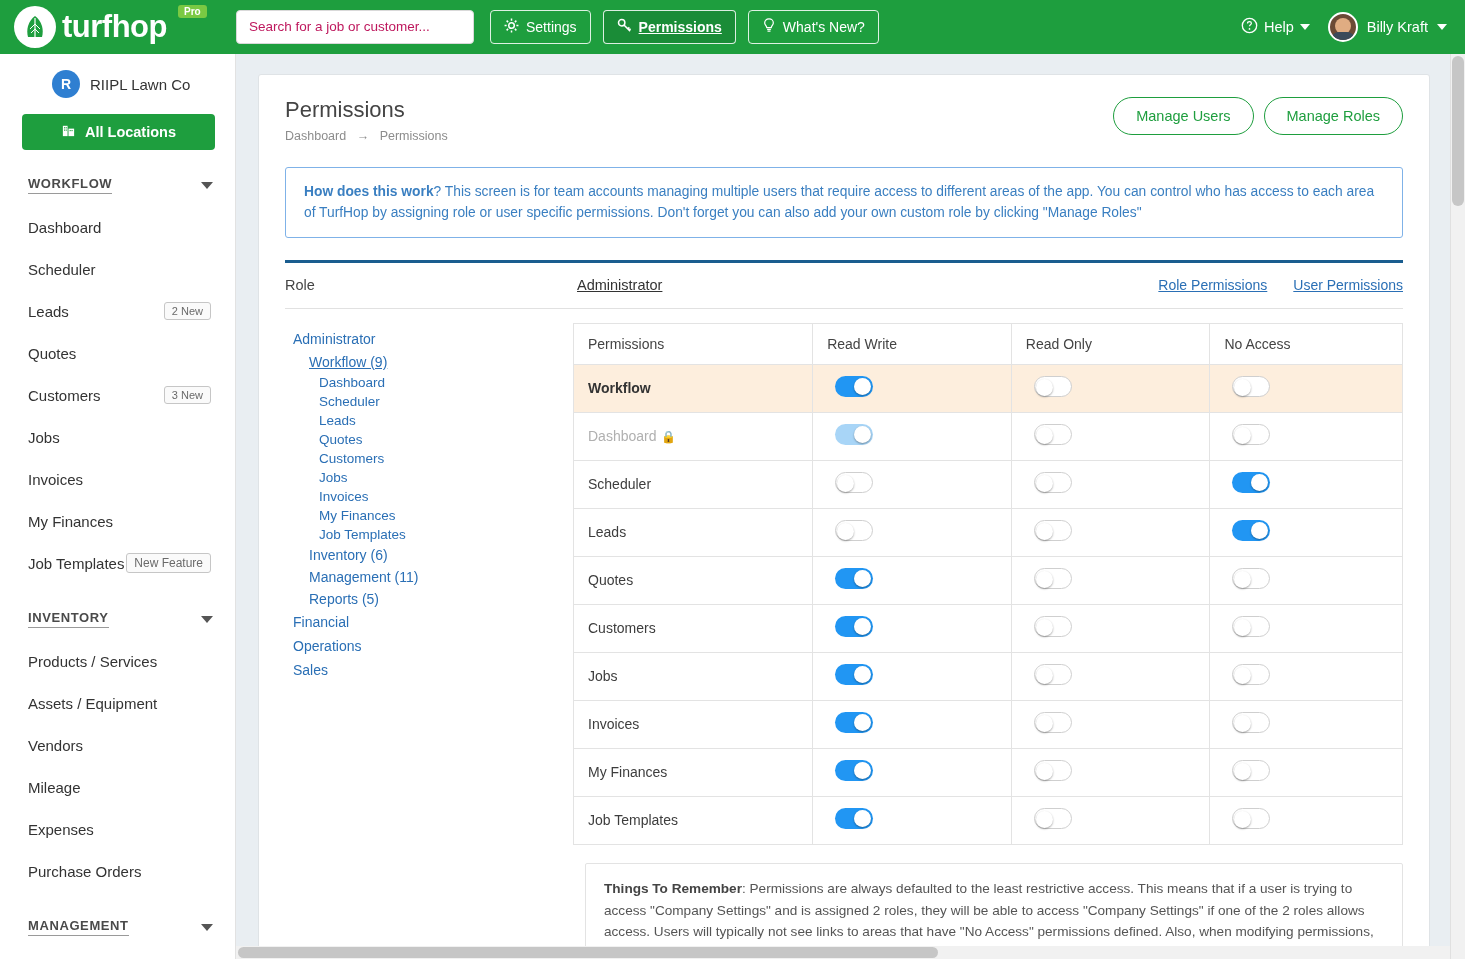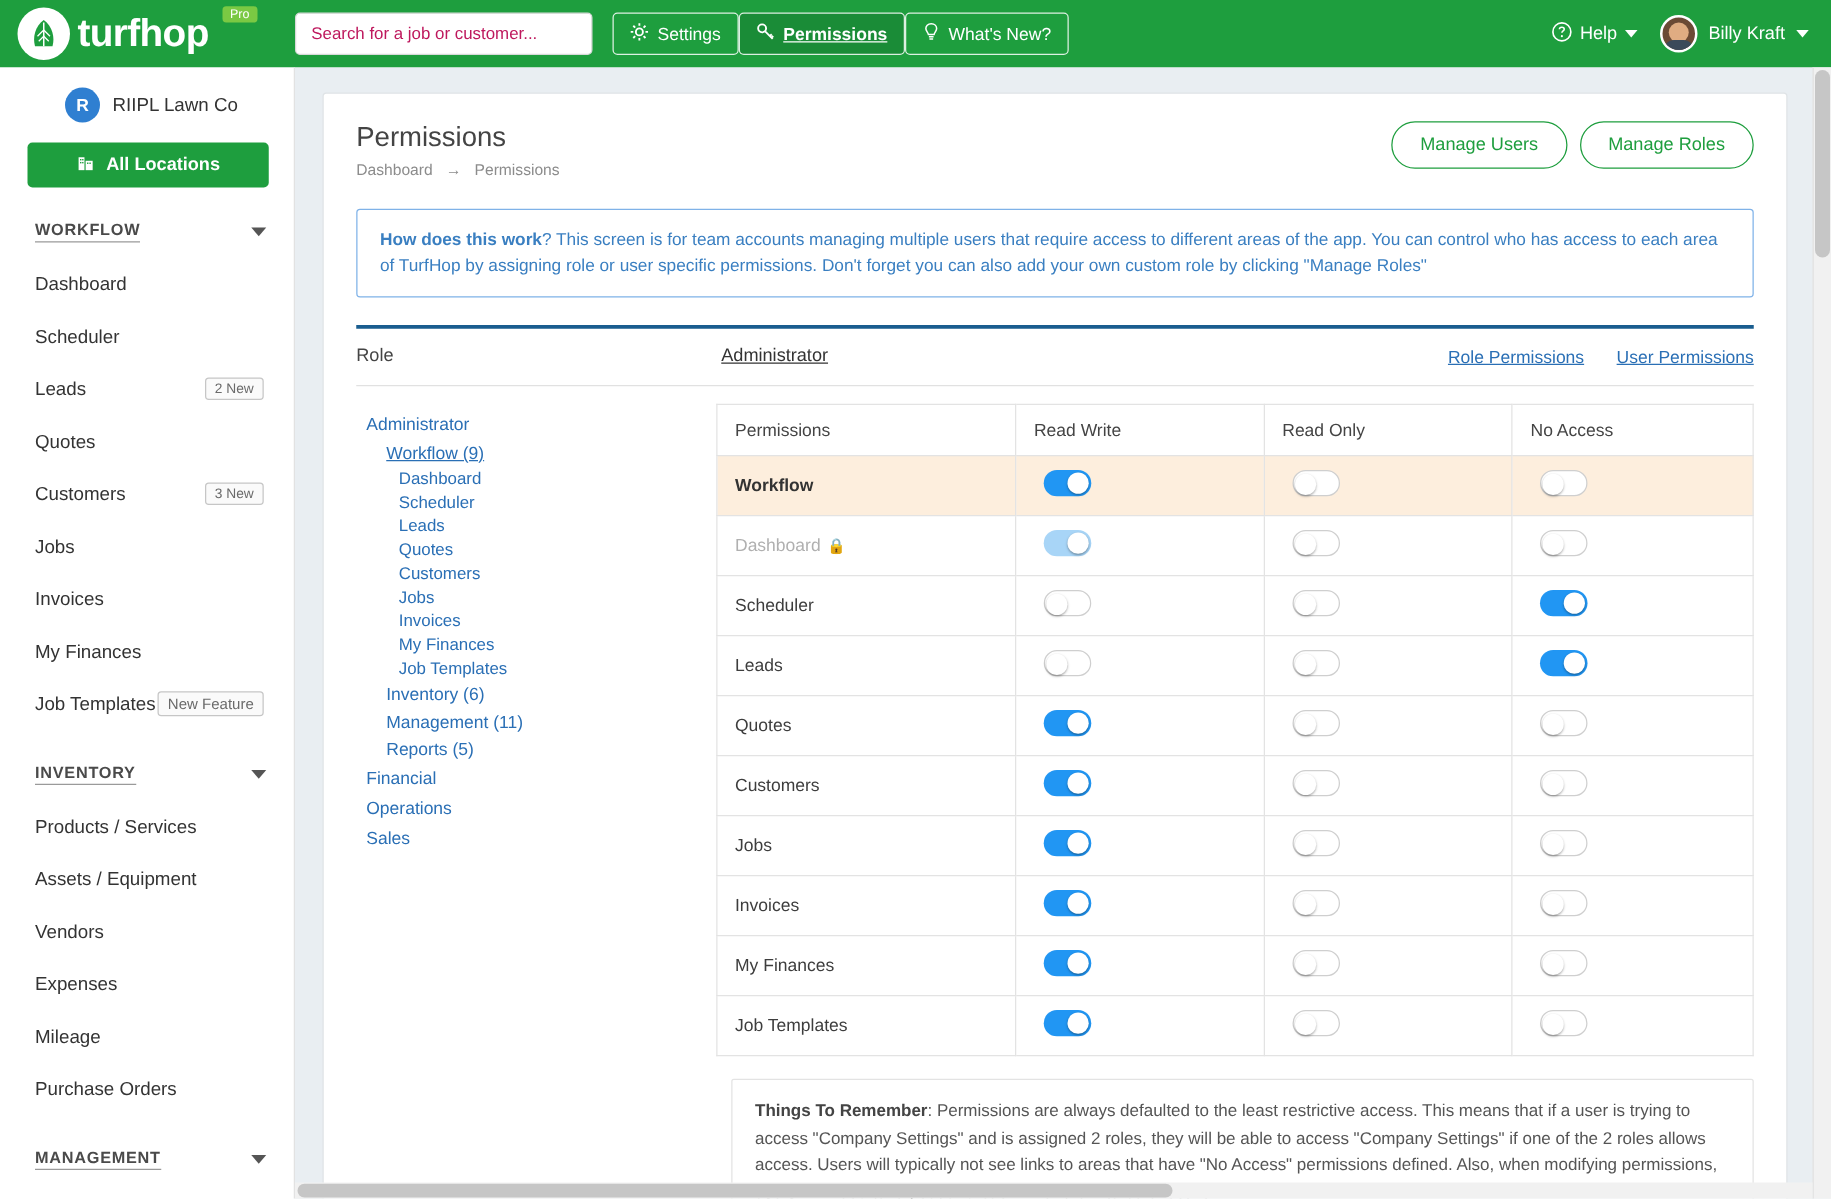--- a/index.html
+++ b/index.html
@@ -20,31 +20,31 @@
   }
   .logo-wrap { position:relative; width:236px; height:54px; display:flex; align-items:center; padding-left:14px; }
   .logo-circle {
     width:42px; height:42px; border-radius:50%; background:#ffffff;
     display:flex; align-items:center; justify-content:center; margin-right:6px;
   }
   .logo-circle svg { display:block; }
   .logo-text { font-size:31px; color:#fff; font-weight:700; letter-spacing:-0.5px; }
   .logo-pro {
     position:absolute; top:5px; left:178px;
-    background:#7ac943; color:#fff; font-size:10px; font-weight:400;
+    background:#7ac943; color:#fff; font-size:10px; font-weight:700;
     padding:1px 6px; border-radius:3px;
   }
   .search-box {
     width:238px; height:34px; background:#fff; border:1px solid #d9d9d9; border-radius:4px;
     font-size:13.5px; color:#be185d; padding:0 12px; line-height:32px; margin-right:16px;
   }
   .topnav-btn {
     height:34px; border:1px solid rgba(255,255,255,0.85); border-radius:4px;
     color:#fff; font-size:14px; display:flex; align-items:center; gap:7px;
-    padding:0 13px; background:transparent; white-space:nowrap;
+    padding:0 13px; margin-right:12px; background:transparent; white-space:nowrap;
   }
   .topnav-btn.active { background:#1a8c37; }
   .topnav-btn.active .lbl { text-decoration:underline; font-weight:bold; }
   .top-right { position:absolute; right:18px; top:0; height:54px; display:flex; align-items:center; gap:18px; }
   .help-link { color:#fff; font-size:14.5px; display:flex; align-items:center; gap:6px; }
   .user-chip { display:flex; align-items:center; gap:9px; color:#fff; font-size:14.5px; }
   .avatar {
     width:30px; height:30px; border-radius:50%;
     background:#6b4a35; border:2px solid #fff; overflow:hidden; position:relative;
   }
@@ -293,24 +293,24 @@
     <div class="nav-item">
         <span>Products / Services</span>
       </div>
     <div class="nav-item">
         <span>Assets / Equipment</span>
       </div>
     <div class="nav-item">
         <span>Vendors</span>
       </div>
     <div class="nav-item">
+        <span>Mileage</span>
+      </div>
+    <div class="nav-item">
         <span>Expenses</span>
-      </div>
-    <div class="nav-item">
-        <span>Mileage</span>
       </div>
     <div class="nav-item">
         <span>Purchase Orders</span>
       </div>
 
     <div class="nav-section">
       <span class="txt">MANAGEMENT</span>
       <span class="chev"></span>
     </div>
 

